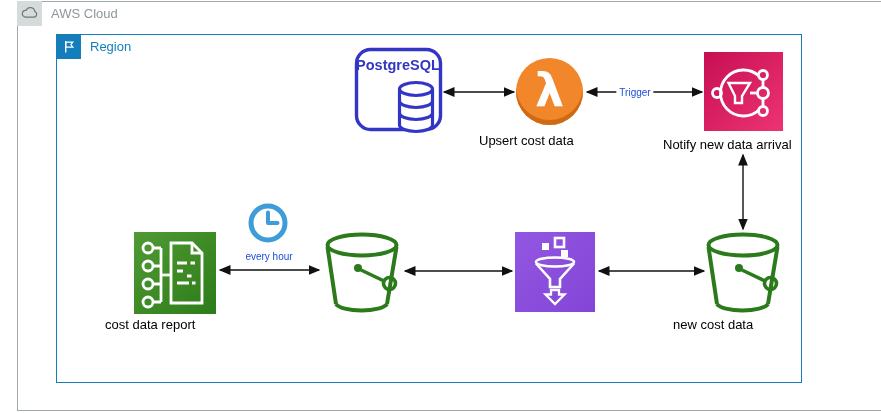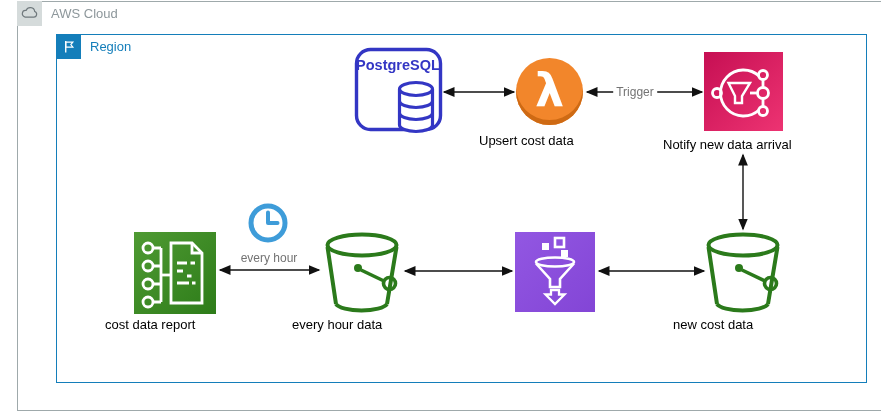--- a/index.html
+++ b/index.html
@@ -6,21 +6,21 @@
   body { background:#fff; font-family:"Liberation Sans", sans-serif; }
   .canvas { position:relative; width:881px; height:413px; background:#fff; overflow:hidden;margin-left:16px; }
 
   
   .aws-cloud { position:absolute; left:1px; top:1px; width:875px; height:410px;
                border:1px solid #9FA9AB; }
   .group-header { position:absolute; left:-1px; top:-1px; display:flex; align-items:center; }
   .group-icon { width:25px; height:25px; display:flex; align-items:center; justify-content:center; }
   .aws-cloud .group-icon { background:#D5DBDB; }
   .aws-cloud .group-label { color:#8D979B; font-size:13px; margin-left:9px; }
-  .region { position:absolute; left:38px; top:32px; width:811px; height:349px;
+  .region { position:absolute; left:38px; top:32px; width:746px; height:349px;
             border:1px solid #147EBA; }
   .region .group-icon { background:#147EBA; }
   .region .group-label { color:#147EBA; font-size:13px; margin-left:9px; }
 
   
   .arrows { position:absolute; left:0; top:0; z-index:1; pointer-events:none; }
 
   
   .node { position:absolute; z-index:2; }
   .node-label { position:absolute; z-index:3; font-size:13px; color:#000; text-align:left; }
@@ -28,21 +28,21 @@
   .lambda-circle { width:67px; height:67px; border-radius:50%;
                    background:#F2862B; box-shadow: inset 0 -5px 0 #CE6A14;
                    display:flex; align-items:center; justify-content:center; }
   .lambda-glyph { color:#fff; font-family:"DejaVu Sans", sans-serif; font-weight:bold;
                   font-size:46px; line-height:1; margin-top:-4px; }
 
   .sns-square { width:79px; height:79px; background:linear-gradient(135deg,#C60F53 0%,#ED3372 100%); }
   .report-square { width:82px; height:82px; background:linear-gradient(135deg,#4F9A33 0%,#2D7C19 100%); }
   .filter-square { width:80px; height:80px; background:linear-gradient(135deg,#9257E2 0%,#8345D6 100%); }
 
-  .edge-label { position:absolute; z-index:3; font-size:12px; color:#737373; white-space:nowrap; }
+  .edge-label { position:absolute; z-index:3; font-size:10px; color:#1d4ed8; white-space:nowrap; }
   .edge-label.on-line { background:#fff; padding:0 3px; transform:translate(-50%,-50%); }
   .edge-label.above-line { transform:translateX(-50%); }
 </style>
 </head>
 <body>
 
 <div class="canvas">
 
   <div class="aws-cloud">
     <div class="group-header">
@@ -152,21 +152,20 @@
       <g fill="none" stroke="#2B7A1B" stroke-width="4">
         <ellipse cx="41" cy="16" rx="34.5" ry="10.5"></ellipse>
         <path d="M6.5,18 L15,75 M75.5,18 L66,75"></path>
         <path d="M15,75 A26,8 0 0 0 66,75"></path>
         <circle cx="37" cy="39" r="4" fill="#2B7A1B" stroke="none"></circle>
         <path d="M40,41 L63,52" stroke-width="3.6"></path>
         <circle cx="68.5" cy="54.5" r="6" stroke-width="3.6"></circle>
       </g>
     </svg>
   </div>
-  <div class="node-label" style="left:276px; top:317px; width:140px;">every hour data</div>
 
   <div class="node filter-square" style="left:499px; top:232px;">
     <svg width="80" height="80" viewBox="0 0 80 80">
       <g fill="none" stroke="#fff" stroke-width="2.6">
         <rect x="27" y="11" width="7" height="7" fill="#fff" stroke="none"></rect>
         <rect x="40" y="6" width="9" height="9"></rect>
         <rect x="46" y="18" width="7" height="7" fill="#fff" stroke="none"></rect>
         <ellipse cx="40" cy="30" rx="19" ry="4.5"></ellipse>
         <path d="M21,31.5 L35,47 V55 H45 V47 L59,31.5"></path>
         <path d="M36,58 H44 V62.5 H49.5 L40,72 L30.5,62.5 H36 Z" stroke-width="2.3"></path>

